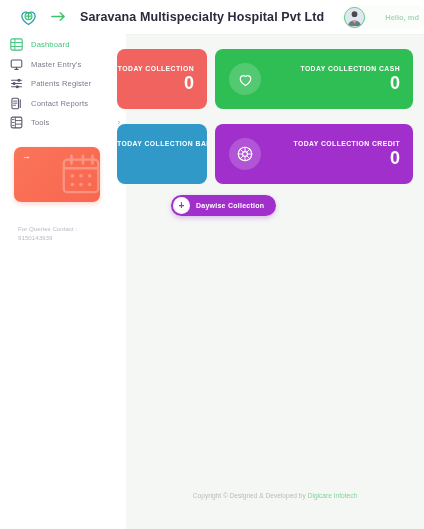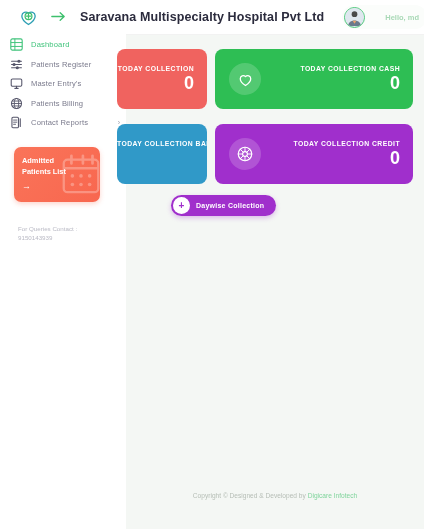--- a/index.html
+++ b/index.html
@@ -170,84 +170,80 @@
           <rect x="1" y="1" width="14" height="14" rx="2" stroke="#41c47c" stroke-width="1.4"></rect>
           <path d="M1 5.6h14M1 10.4h14M6 1v14" stroke="#41c47c" stroke-width="1.2"></path>
         </svg>
       </span>
       <span class="nav-label">Dashboard</span>
     </div>
 
     <div class="nav-item">
       <span class="nav-icon">
         <svg width="13" height="13" viewBox="0 0 16 16" fill="none">
+          <rect x="1.5" y="2.5" width="13" height="9" rx="1.6" stroke="#55556a" stroke-width="1.3"></rect>
+          <path d="M6 14h4M8 11.5V14" stroke="#55556a" stroke-width="1.3" stroke-linecap="round"></path>
+        </svg>
+      </span>
+      <span class="nav-label">Master Entry's</span>
+      <span class="nav-chev">›</span>
+    </div>
+
+    <div class="nav-item">
+      <span class="nav-icon">
+        <svg width="13" height="13" viewBox="0 0 16 16" fill="none">
           <path d="M2 4h12M2 8h12M2 12h12" stroke="#55556a" stroke-width="1.5" stroke-linecap="round"></path>
           <circle cx="11" cy="4" r="1.9" fill="#55556a"></circle>
           <circle cx="5" cy="8" r="1.9" fill="#55556a"></circle>
           <circle cx="9" cy="12" r="1.9" fill="#55556a"></circle>
         </svg>
       </span>
       <span class="nav-label">Patients Register</span>
       <span class="nav-chev">›</span>
     </div>
 
-    <div class="nav-item">
-      <span class="nav-icon">
-        <svg width="13" height="13" viewBox="0 0 16 16" fill="none">
-          <rect x="1.5" y="2.5" width="13" height="9" rx="1.6" stroke="#55556a" stroke-width="1.3"></rect>
-          <path d="M6 14h4M8 11.5V14" stroke="#55556a" stroke-width="1.3" stroke-linecap="round"></path>
-        </svg>
-      </span>
-      <span class="nav-label">Master Entry's</span>
-      <span class="nav-chev">›</span>
-    </div>
-
-    <div class="nav-item">
-      <span class="nav-icon">
-        <svg width="13" height="13" viewBox="0 0 16 16" fill="none">
-          <circle cx="8" cy="8" r="6.2" stroke="#55556a" stroke-width="1.3"></circle>
-          <ellipse cx="8" cy="8" rx="2.7" ry="6.2" stroke="#55556a" stroke-width="1.1"></ellipse>
-          <path d="M1.9 8h12.2M2.9 5h10.2M2.9 11h10.2" stroke="#55556a" stroke-width="1.1"></path>
-        </svg>
-      </span>
-      <span class="nav-label">Patients Billing</span>
-      <span class="nav-chev">›</span>
-    </div>
 
 
 
     <div class="nav-item">
       <span class="nav-icon">
         <svg width="13" height="13" viewBox="0 0 16 16" fill="none">
           <rect x="2.4" y="1.6" width="8" height="12.8" rx="1.3" stroke="#55556a" stroke-width="1.3"></rect>
           <path d="M4.4 5h4M4.4 7.6h4M4.4 10.2h2.4" stroke="#55556a" stroke-width="1.1" stroke-linecap="round"></path>
           <path d="M12.6 3.4v9.4" stroke="#55556a" stroke-width="1.4" stroke-linecap="round"></path>
         </svg>
       </span>
       <span class="nav-label">Contact Reports</span>
       <span class="nav-chev">›</span>
     </div>
 
+    <div class="nav-item">
+      <span class="nav-icon">
+        <svg width="13" height="13" viewBox="0 0 16 16" fill="none">
+          <rect x="1.4" y="1.4" width="13.2" height="13.2" rx="2" stroke="#55556a" stroke-width="1.3"></rect>
+          <path d="M6.6 1.4v13.2M6.6 5.6h8M6.6 10h8" stroke="#55556a" stroke-width="1.1"></path>
+          <path d="M3 4.4h2M3 8h2M3 11.6h2" stroke="#55556a" stroke-width="1.1" stroke-linecap="round"></path>
+        </svg>
+      </span>
+      <span class="nav-label">Tools</span>
+      <span class="nav-chev">›</span>
+    </div>
 
     <div class="admitted-card">
       <svg class="admitted-watermark" width="46" height="46" viewBox="0 0 48 48">
         <rect x="6" y="9" width="36" height="34" rx="4" fill="none" stroke="#ffffff" stroke-width="2.4"></rect>
         <path d="M6 18h36" stroke="#ffffff" stroke-width="2.4"></path>
         <path d="M14 5v8M26 5v8M36 5v8" stroke="#ffffff" stroke-width="2.8" stroke-linecap="round"></path>
         <circle cx="15" cy="26" r="1.9" fill="#ffffff"></circle>
           <circle cx="24" cy="26" r="1.9" fill="#ffffff"></circle>
           <circle cx="33" cy="26" r="1.9" fill="#ffffff"></circle>
         <circle cx="15" cy="35" r="1.9" fill="#ffffff"></circle>
           <circle cx="24" cy="35" r="1.9" fill="#ffffff"></circle>
           <circle cx="33" cy="35" r="1.9" fill="#ffffff"></circle>
       </svg>
-      <div class="admitted-text">
-        <div>Admitted</div>
-        <div>Patients List</div>
-      </div>
       <div class="admitted-arrow">→</div>
     </div>
 
     <div class="contact-block">
       <div class="contact-line">For Queries Contact :</div>
       <div class="contact-line">9150143939</div>
     </div>
   </div>
 
   <div class="main">

